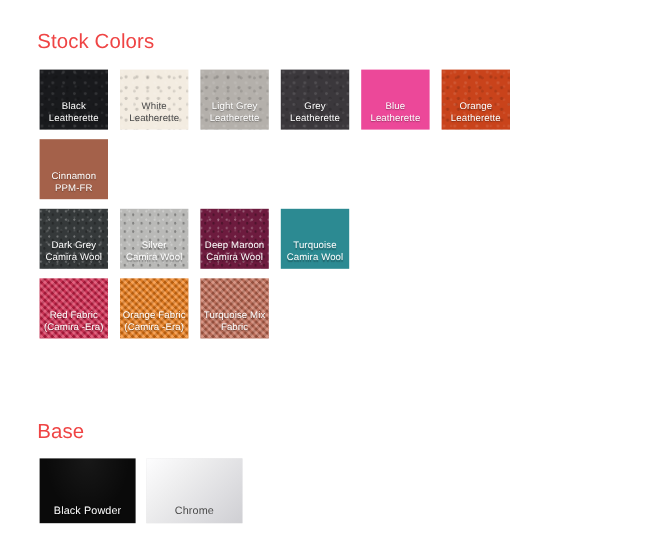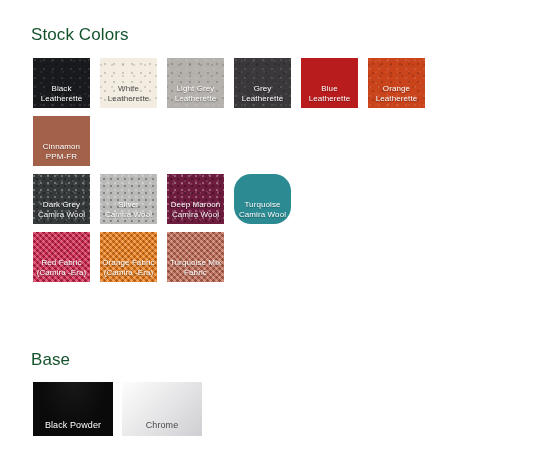--- a/index.html
+++ b/index.html
@@ -21,21 +21,21 @@
     width: 557px;
     height: 454px;
     background: #ffffff;
   }
 
   .section-title {
     position: absolute;
     left: 31px;
     font-size: 17px;
     font-weight: 400;
-    color: #14532d;
+    color: #ef4444;
     letter-spacing: 0.1px;
     line-height: 20px;
     white-space: nowrap;
   }
   #title-stock-colors { top: 11px; }
   #title-base { top: 336px; }
 
   
   .grid {
     position: absolute;
@@ -153,21 +153,21 @@
             <span class="ln">Light Grey</span>
             <span class="ln">Leatherette</span>
           </span>
         </div>
         <div class="swatch tex-leather" title="Grey Leatherette" style="background-color: rgb(59, 56, 60);">
           <span class="caption">
             <span class="ln">Grey</span>
             <span class="ln">Leatherette</span>
           </span>
         </div>
-        <div class="swatch " title="Blue Leatherette" style="background-color: #b91c1c;">
+        <div class="swatch " title="Blue Leatherette" style="background-color: #ec4899;">
           <span class="caption">
             <span class="ln">Blue</span>
             <span class="ln">Leatherette</span>
           </span>
         </div>
         <div class="swatch tex-leather" title="Orange Leatherette" style="background-color: rgb(201, 67, 27);">
           <span class="caption">
             <span class="ln">Orange</span>
             <span class="ln">Leatherette</span>
           </span>
@@ -193,21 +193,21 @@
             <span class="ln">Silver</span>
             <span class="ln">Camira Wool</span>
           </span>
         </div>
         <div class="swatch tex-wool" title="Deep Maroon Camira Wool" style="background-color: rgb(109, 27, 62);">
           <span class="caption">
             <span class="ln">Deep Maroon</span>
             <span class="ln">Camira Wool</span>
           </span>
         </div>
-        <div class="swatch " title="Turquoise Camira Wool" style="background-color: rgb(44, 138, 146); border-radius: 17px;">
+        <div class="swatch " title="Turquoise Camira Wool" style="background-color: rgb(44, 138, 146);">
           <span class="caption">
             <span class="ln">Turquoise</span>
             <span class="ln">Camira Wool</span>
           </span>
         </div>
       </div>
       <div class="row">
         <div class="swatch tex-weave" title="Red Fabric (Camira -Era)" style="background-color: rgb(216, 32, 74); padding-left: 19px;">
           <span class="caption">
             <span class="ln">Red Fabric</span>

